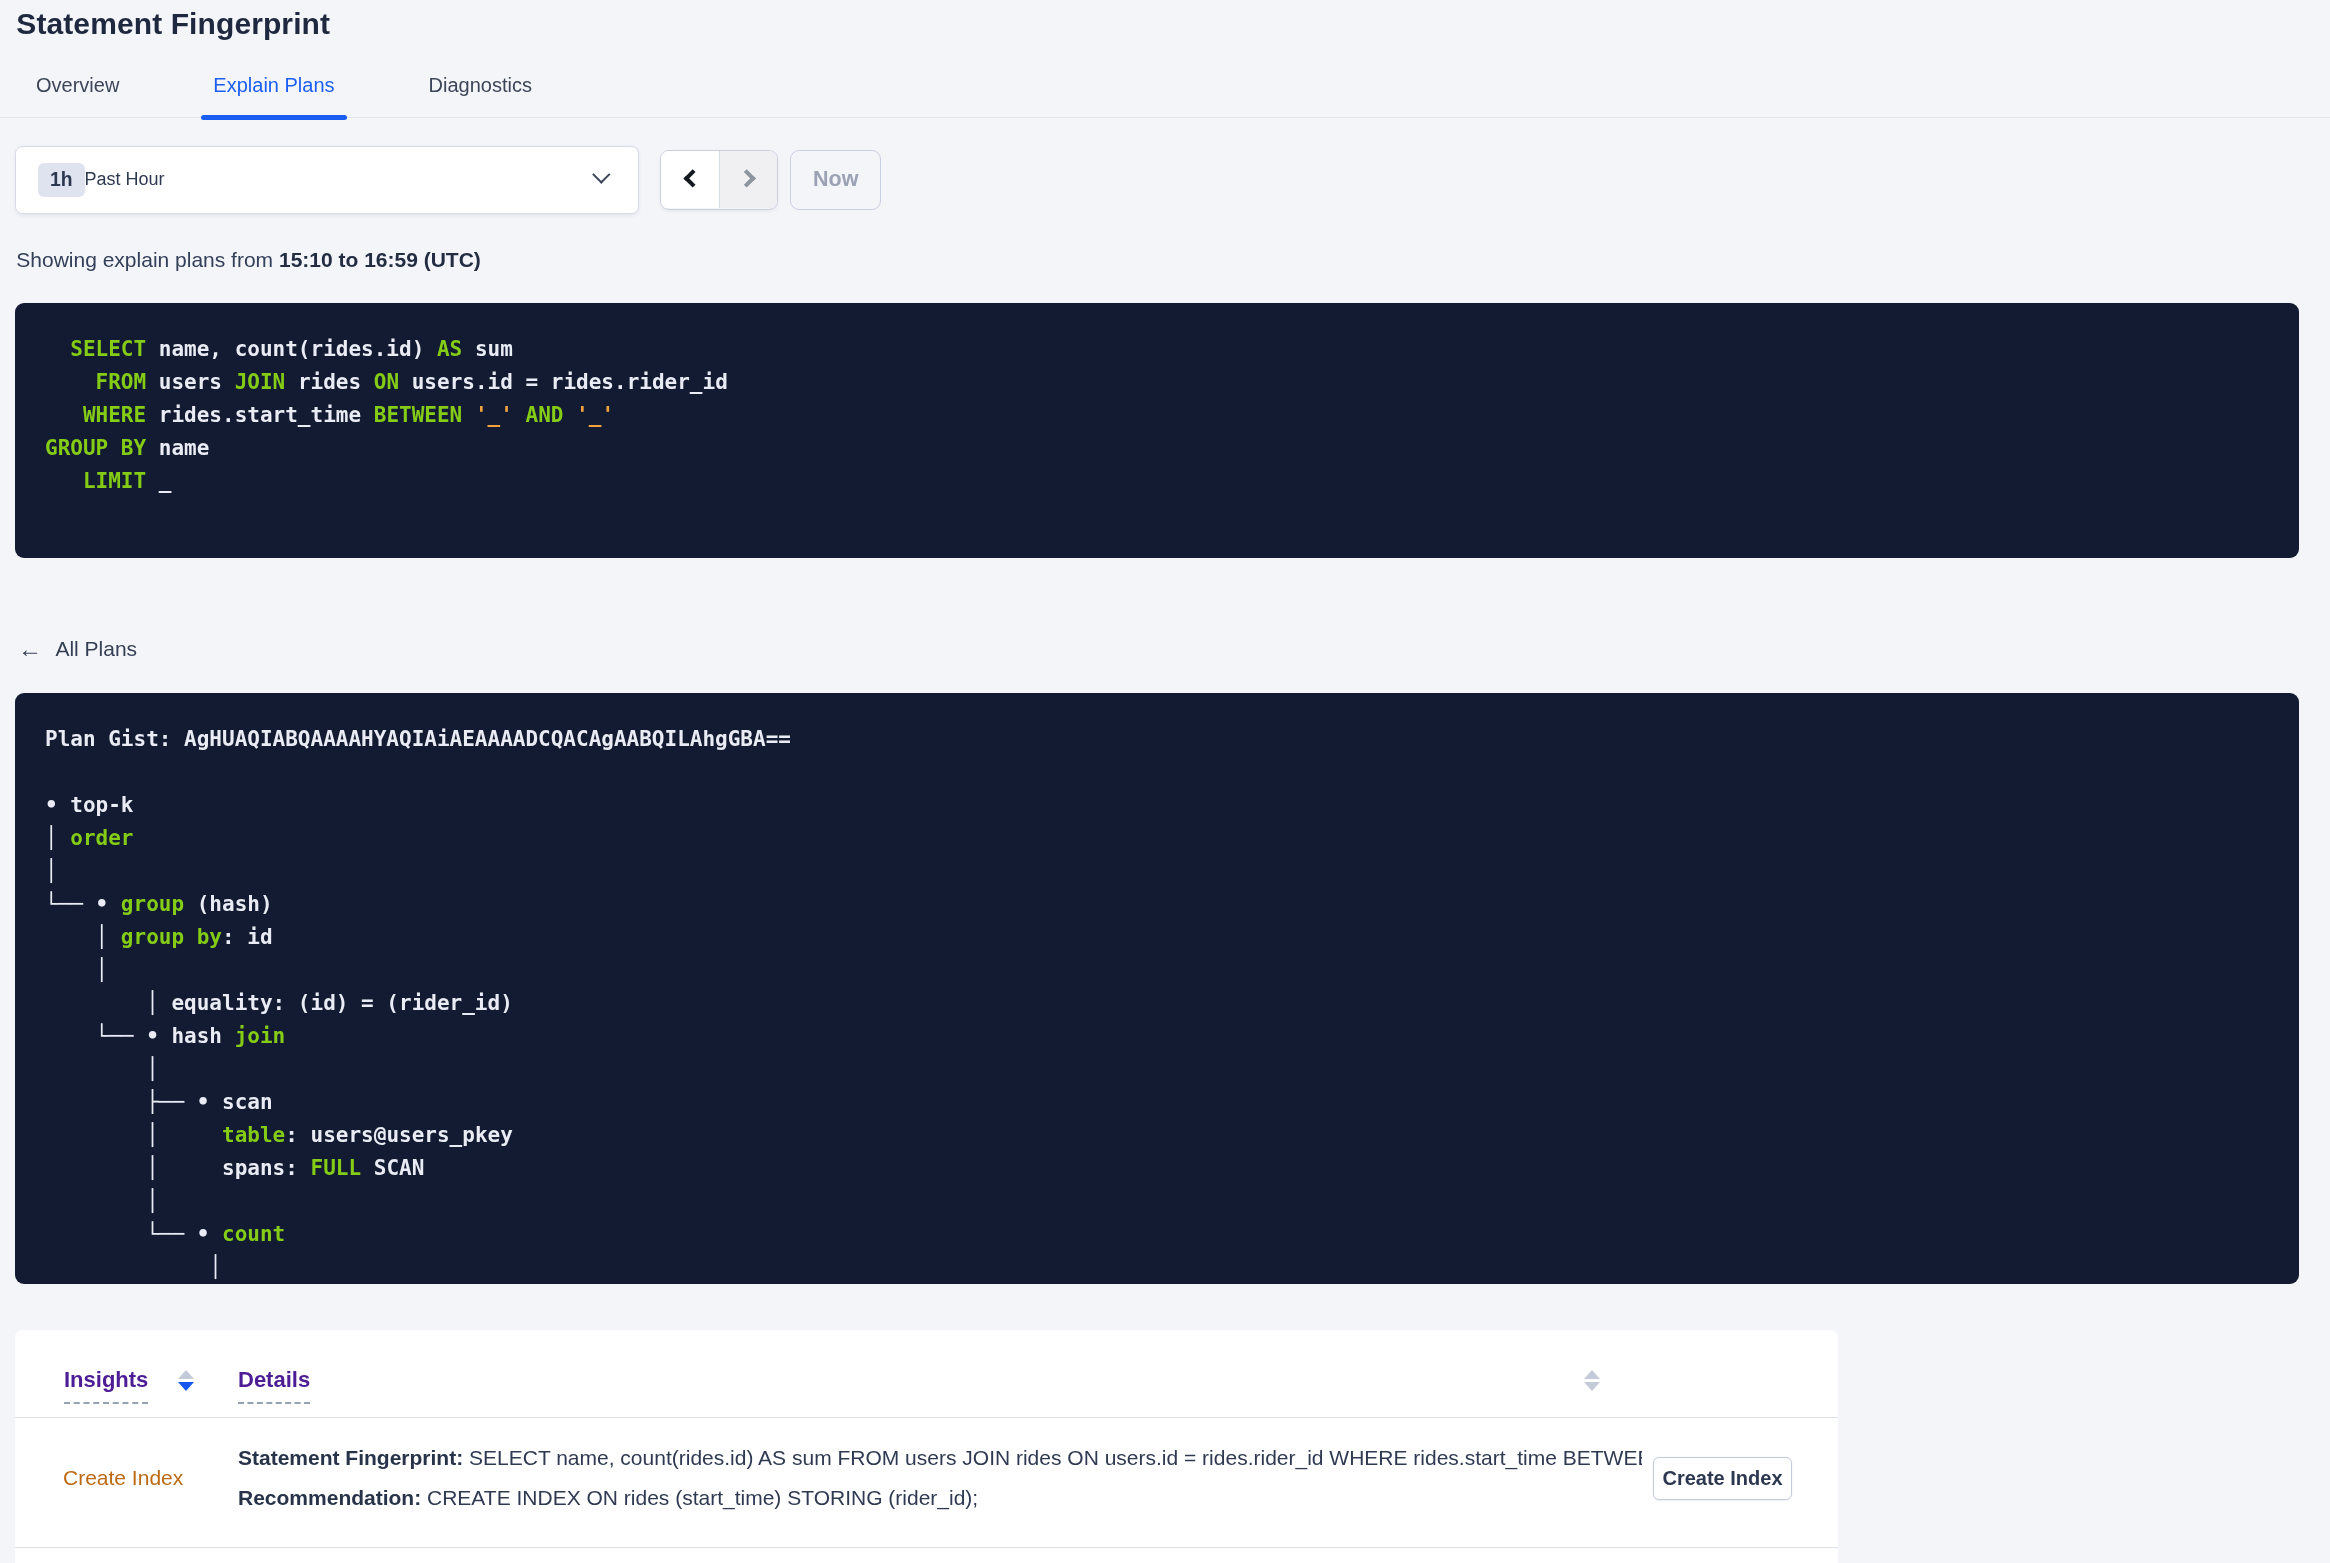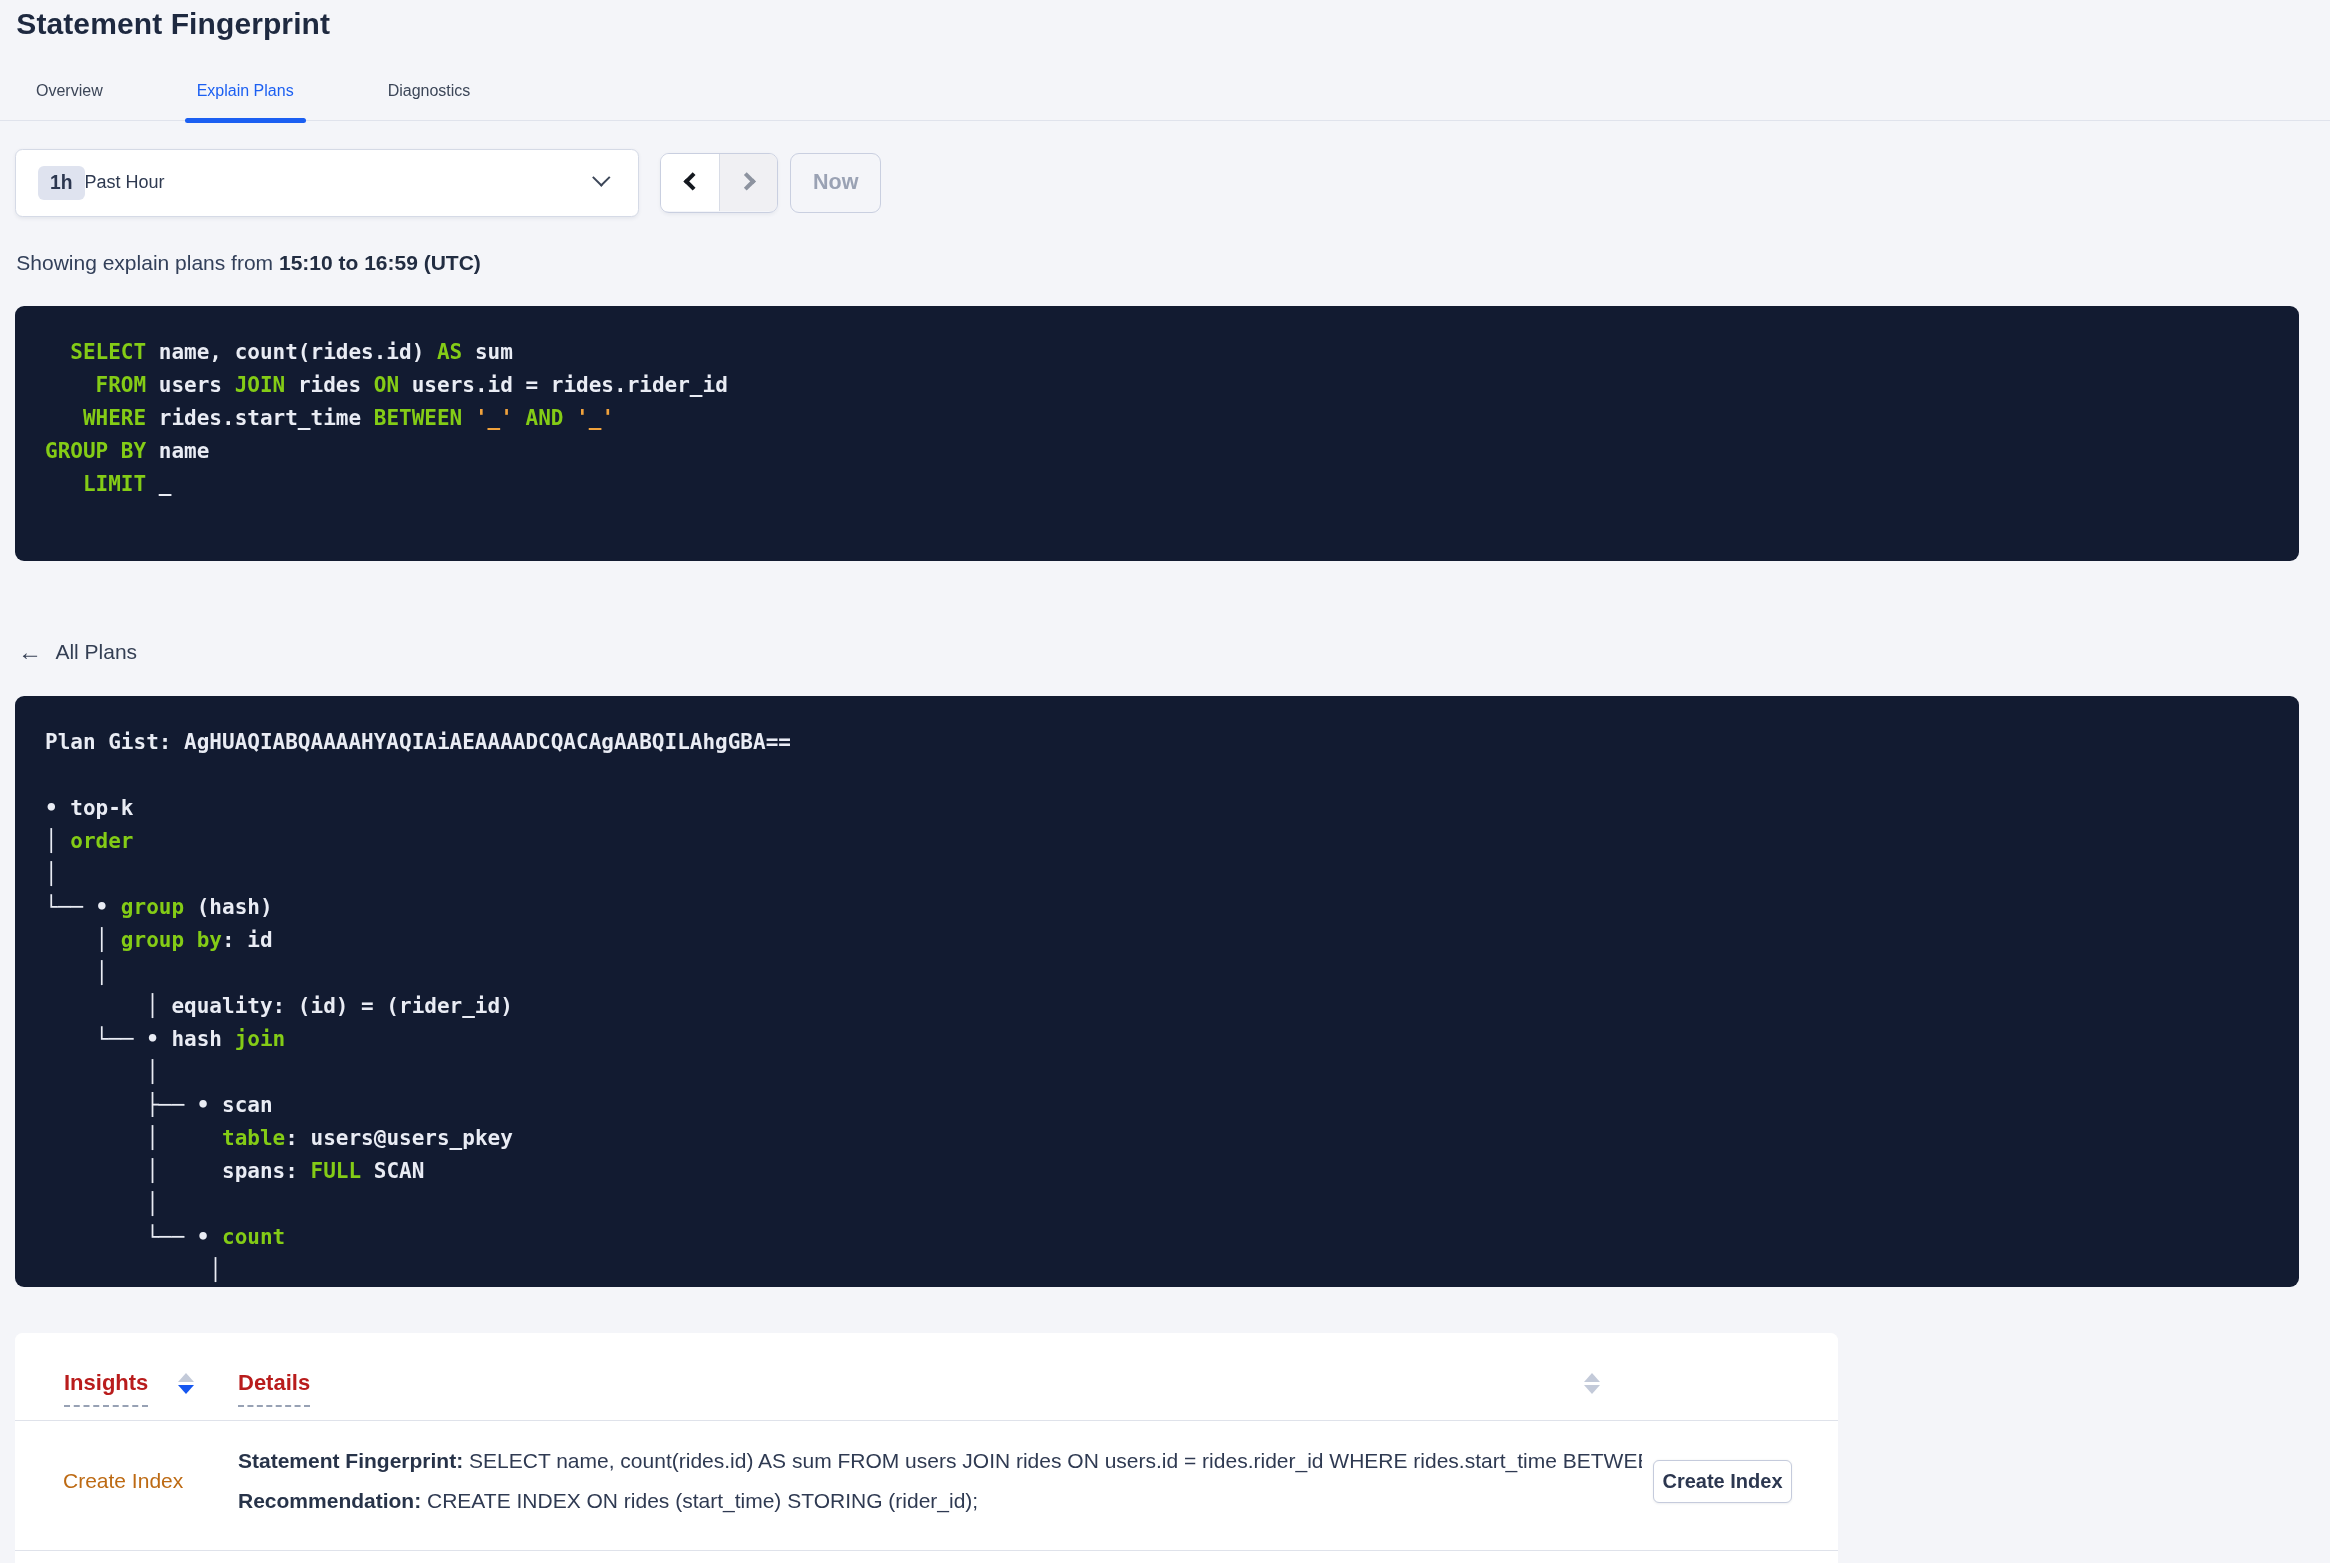--- a/index.html
+++ b/index.html
@@ -5,21 +5,21 @@
   * { margin:0; padding:0; box-sizing:border-box; }
   html,body { width:2330px; height:1564px; overflow:hidden; }
   body { background:#f4f5f9; font-family:"Liberation Sans", sans-serif; color:#33405a; }
 
   .page { position:relative; width:2330px; height:1564px; }
 
   
   .page-title { padding:7.4px 0 0 16.3px; font-size:30px; font-weight:bold; color:#1e2940; letter-spacing:0.1px; }
 
   .tabs { display:flex; align-items:flex-end; padding-left:24px; margin-top:33px; border-bottom:1.5px solid #e0e3ec; }
-  .tab { font-size:16px; color:#3c4658; padding:0 12px 19.3px; margin-right:70px; cursor:pointer; position:relative; white-space:nowrap;margin-top:8px; }
+  .tab { font-size:20px; color:#3c4658; padding:0 12px 19.3px; margin-right:70px; cursor:pointer; position:relative; white-space:nowrap; }
   .tab.active { color:#1b5ff2; }
   .tab.active::after { content:""; position:absolute; left:0; right:0; bottom:-3px; height:5.2px; background:#1b5ff2; border-radius:3px; }
 
   
   .controls { display:flex; align-items:center; margin:28px 0 0 15px; }
   .time-select { position:relative; display:flex; align-items:center; width:624px; height:68px;
                  background:#ffffff; border:1.5px solid #d5dae6; border-radius:7.4px;
                  box-shadow:0 1.5px 3.7px rgba(40,50,80,0.07); cursor:pointer; }
   .time-badge { margin-left:22px; background:#dfe3ef; color:#2c3750; font-weight:bold; font-size:19.3px;
                 padding:6px 12px; border-radius:6px; }
@@ -52,21 +52,21 @@
   .plan-panel { margin-top:30px; height:591px; overflow:hidden; }
 
   
   .all-plans { margin:77px 0 0 18px; display:flex; align-items:center; gap:13.4px; cursor:pointer; width:fit-content; }
   .back-arrow::before { content:"\2190"; font-size:24px; color:#343f54; }
   .all-plans-label { font-size:21px; color:#343f54; }
 
   
   .card { margin:46px 0 0 15px; width:1823px; background:#ffffff; border-radius:7.4px; padding-top:37px; }
   .thead { display:flex; align-items:flex-start; padding-left:49px; }
-  .th-label { font-size:22px; font-weight:bold; color:#b91c1c; border-bottom:2.2px dashed #97a1b4; padding-bottom:9px; }
+  .th-label { font-size:22px; font-weight:bold; color:#4c1d95; border-bottom:2.2px dashed #97a1b4; padding-bottom:9px; }
   .col-insights { width:174px; display:flex; align-items:flex-start; cursor:pointer; }
   .sort-icon { display:flex; flex-direction:column; gap:3.7px; margin-top:3px; }
   .tri-up   { width:0; height:0; border-left:8.2px solid transparent; border-right:8.2px solid transparent; border-bottom:9.7px solid #c3cad9; }
   .tri-down { width:0; height:0; border-left:8.2px solid transparent; border-right:8.2px solid transparent; border-top:9.7px solid #1556f0; }
   .tri-down.grey { border-top-color:#c3cad9; }
   .col-details { flex:1; display:flex; justify-content:space-between; padding-right:238px; cursor:pointer; }
   .thead-rule { margin-top:13.4px; border-top:1.5px solid #dfe2ea; }
 
   .trow { display:flex; align-items:center; padding:28px 0 0 48px; }
   .insight-link { width:175px; font-size:21px; color:#bd6a13; cursor:pointer; }

